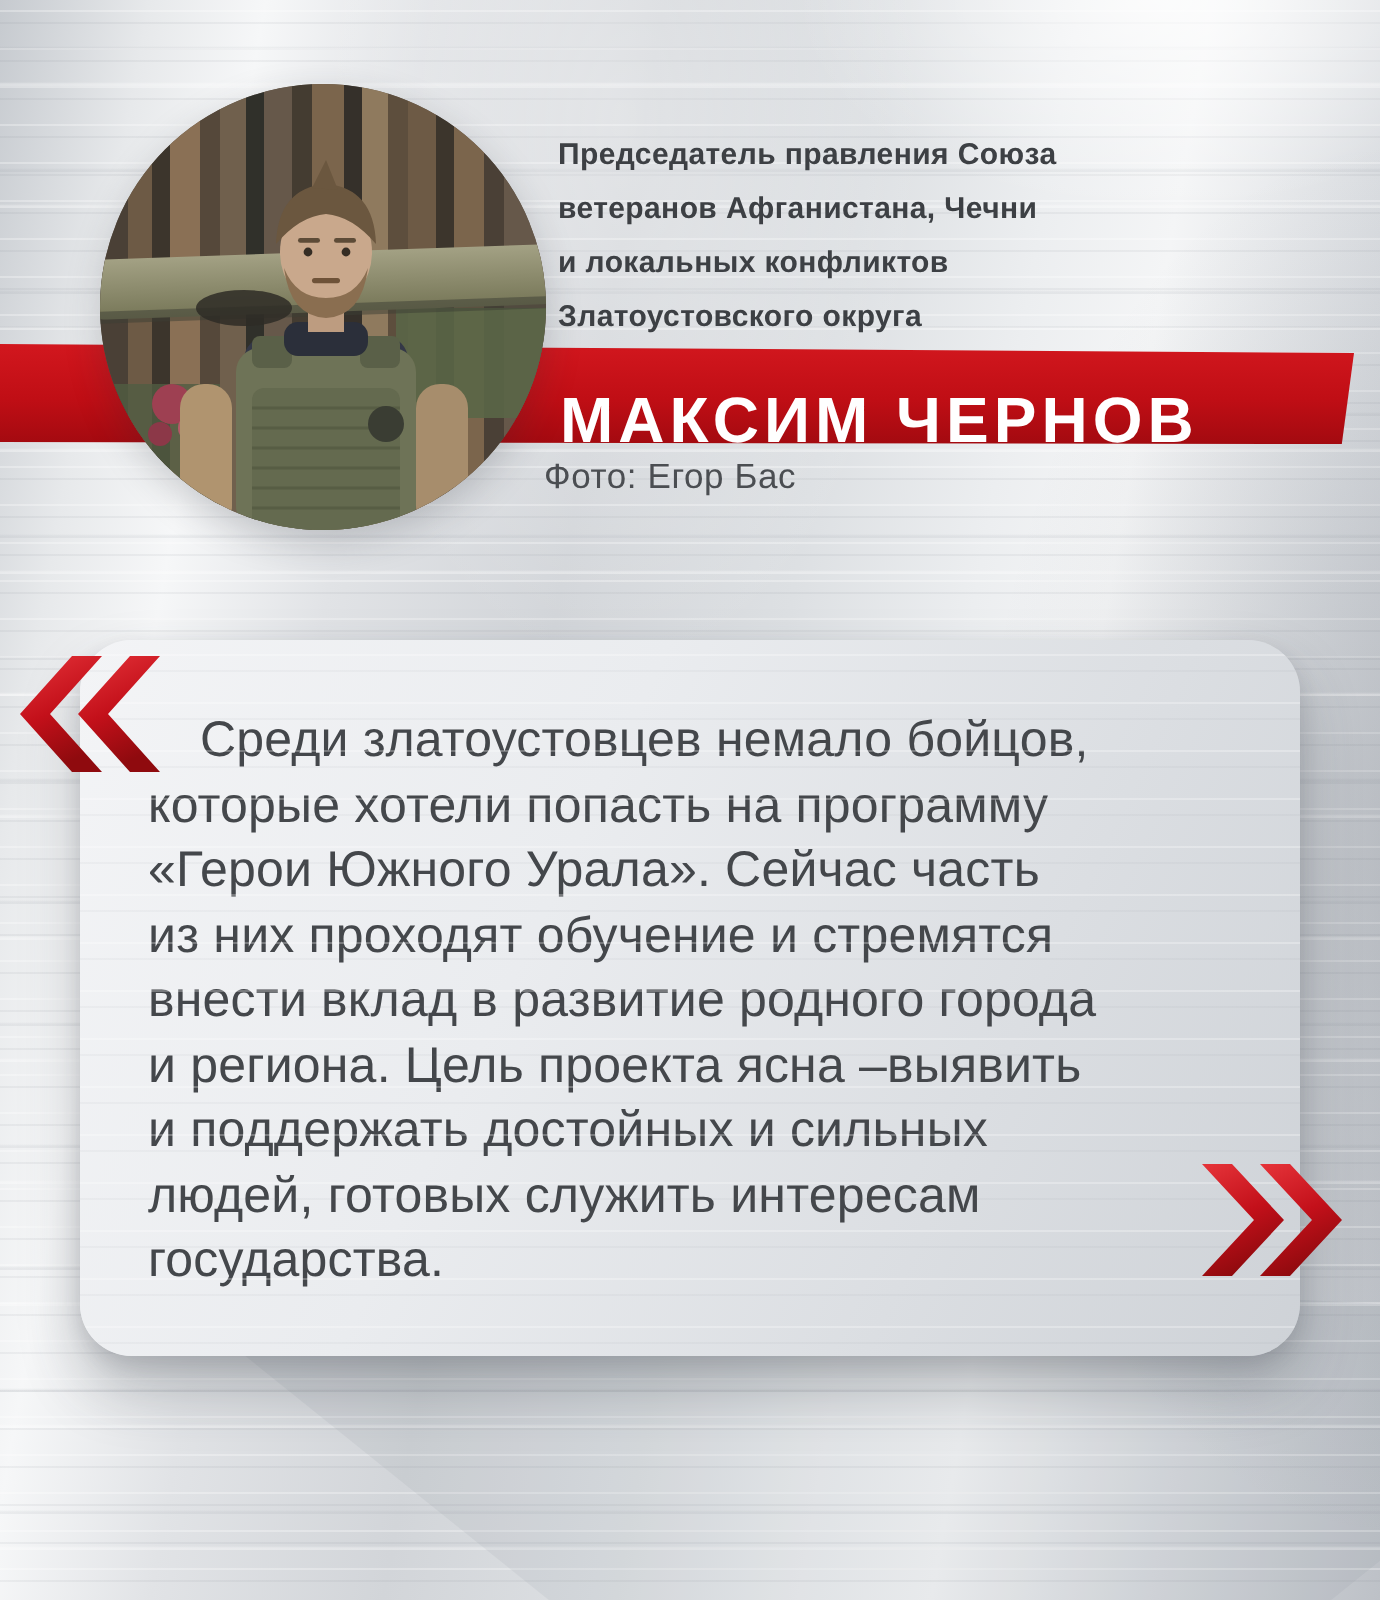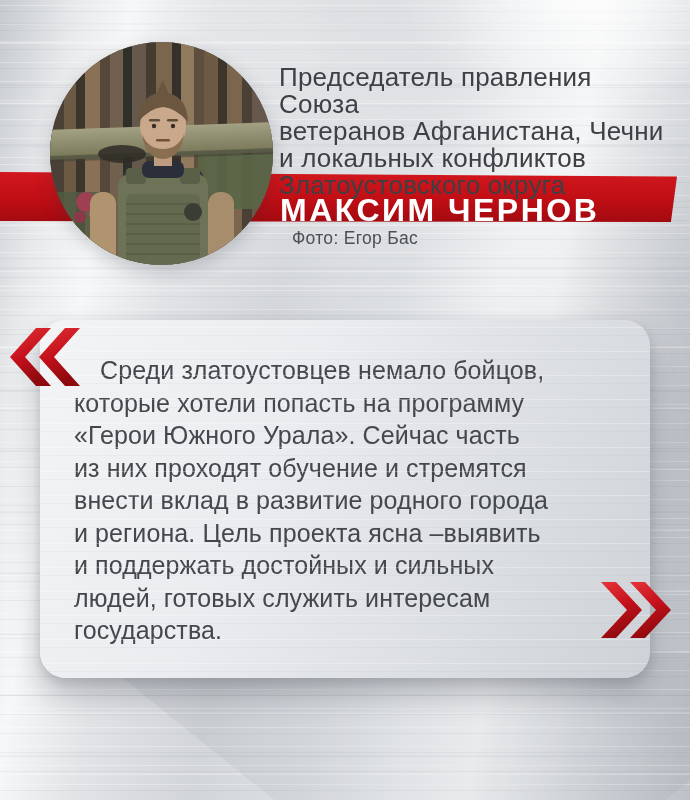--- a/index.html
+++ b/index.html
@@ -32,24 +32,24 @@
     position:absolute;left:0;top:172px;width:677px;height:50px;z-index:3;
     background:linear-gradient(180deg,#d2171e 0%,#c00e15 55%,#a30a10 100%);
     clip-path:polygon(0 0,100% 9%,99.1% 100%,0 98%);
   }
   .name-text{
     position:absolute;left:280px;top:9px;
     font-size:32px;font-weight:700;color:#ffffff;letter-spacing:2.5px;white-space:nowrap;margin-top:11px;
   }
   .role-title{
     position:absolute;left:279px;top:64px;width:392px;z-index:5;
-    font-size:26px;line-height:27px;color:#3d4044;white-space:pre-line;letter-spacing:.2px;
+    font-size:15px;line-height:27px;color:#3d4044;white-space:pre-line;letter-spacing:.2px;font-weight:bold;
   }
   .credit{
-    position:absolute;left:292px;top:228px;z-index:5;
+    position:absolute;left:272px;top:228px;z-index:5;
     font-size:17.5px;color:#4b4e52;letter-spacing:.3px;
   }
 
   
   .quote-card{
     position:absolute;left:40px;top:320px;width:610px;height:358px;border-radius:26px;z-index:2;
     background:linear-gradient(115deg,#f3f4f6 0%,#eaecef 38%,#dbdee2 72%,#ced2d7 100%);
     box-shadow:0 16px 30px rgba(55,60,70,.28),0 4px 10px rgba(55,60,70,.14);
   }
   .quote-card::after{

